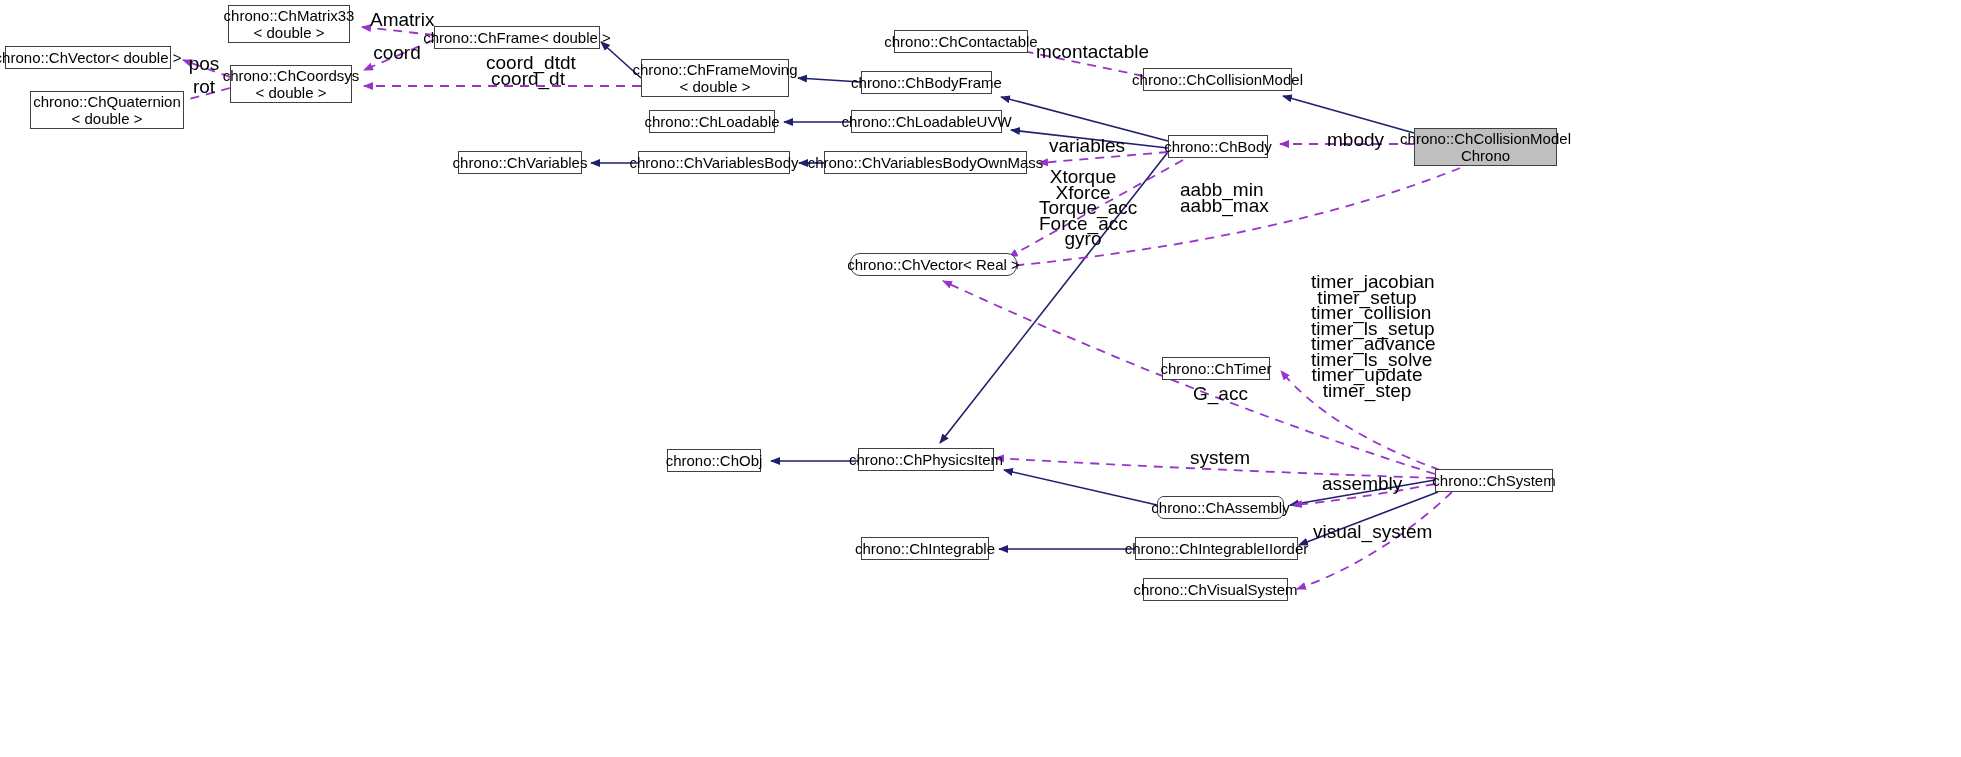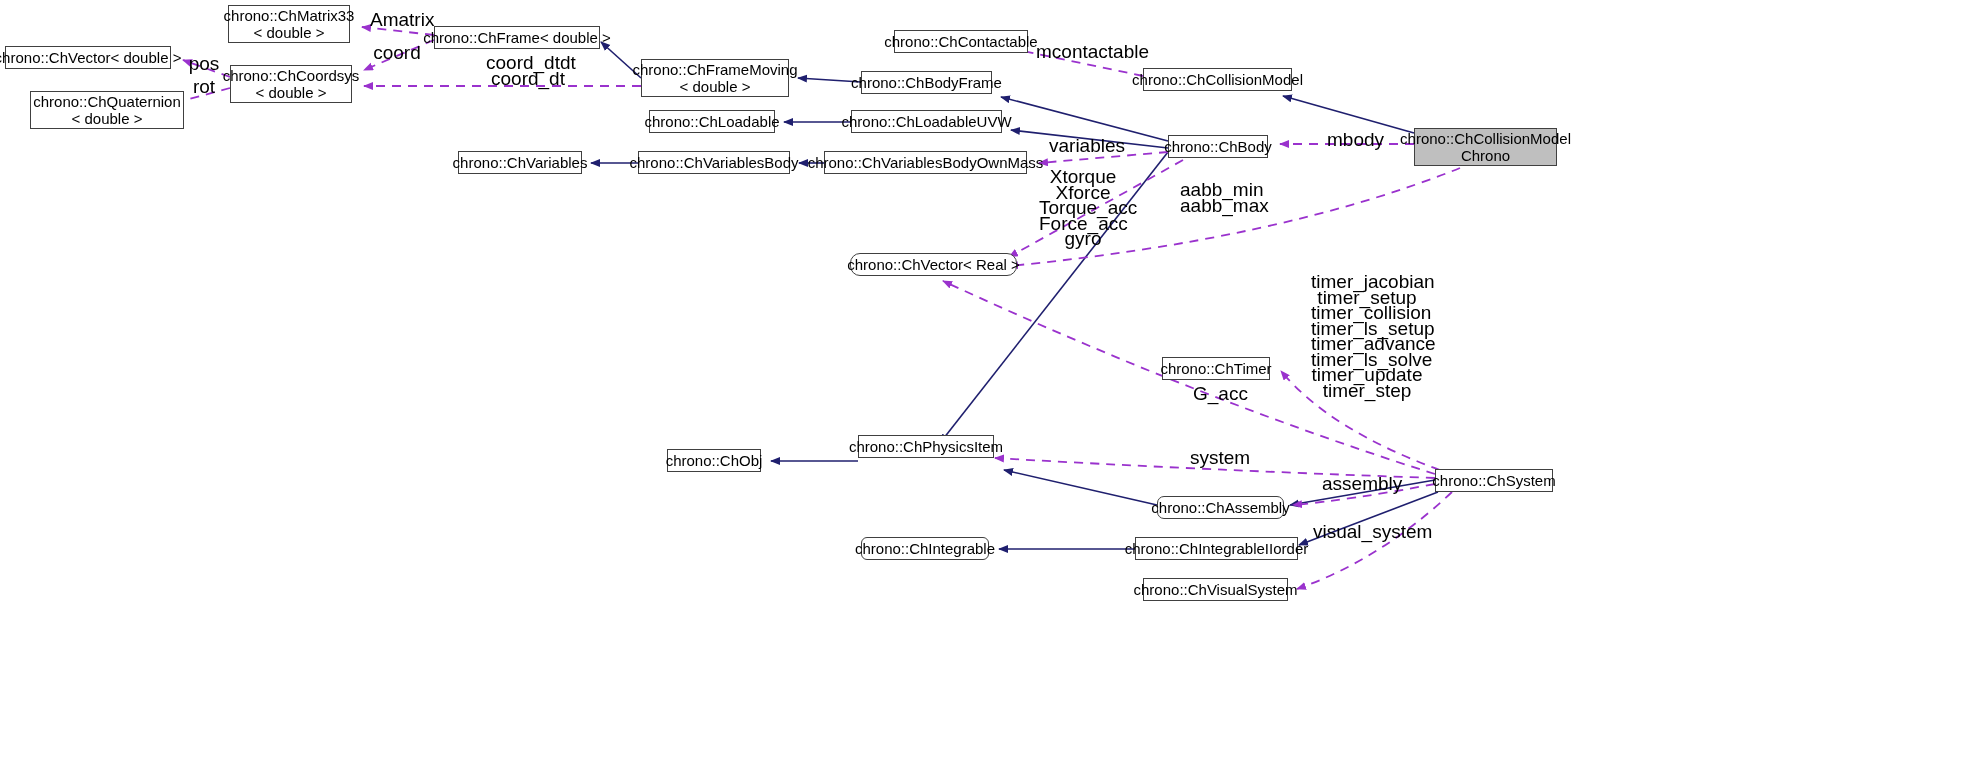--- a/index.html
+++ b/index.html
@@ -171,27 +171,27 @@
 
   <div class="node highlight" style="left:1414px; top:128px; width:143px; height:38px;">chrono::ChCollisionModel
 Chrono</div>
 
   <div class="node" style="left:850px; top:253px; width:167px; height:23px;border-radius:10px;">chrono::ChVector&lt; Real &gt;</div>
 
   <div class="node" style="left:1162px; top:357px; width:108px; height:23px;">chrono::ChTimer</div>
 
   <div class="node" style="left:667px; top:449px; width:94px; height:23px;">chrono::ChObj</div>
 
-  <div class="node" style="left:858px; top:435px; width:136px; height:23px;">chrono::ChPhysicsItem</div>
+  <div class="node" style="left:858px; top:448px; width:136px; height:23px;">chrono::ChPhysicsItem</div>
 
   <div class="node" style="left:1435px; top:469px; width:118px; height:23px;">chrono::ChSystem</div>
 
   <div class="node" style="left:1157px; top:496px; width:127px; height:23px;border-radius:7px;">chrono::ChAssembly</div>
 
-  <div class="node" style="left:861px; top:537px; width:128px; height:23px;border-radius:6px;">chrono::ChIntegrable</div>
+  <div class="node" style="left:861px; top:537px; width:128px; height:23px;">chrono::ChIntegrable</div>
 
   <div class="node" style="left:1135px; top:537px; width:163px; height:23px;">chrono::ChIntegrableIIorder</div>
 
   <div class="node" style="left:1143px; top:578px; width:145px; height:23px;">chrono::ChVisualSystem</div>
 
   <div class="edge-label" style="left:370px; top:12px; width:60px;">Amatrix</div>
 
   <div class="edge-label" style="left:373px; top:45px; width:48px;">coord</div>
 
   <div class="edge-label" style="left:188px; top:56px; width:32px;">pos</div>

